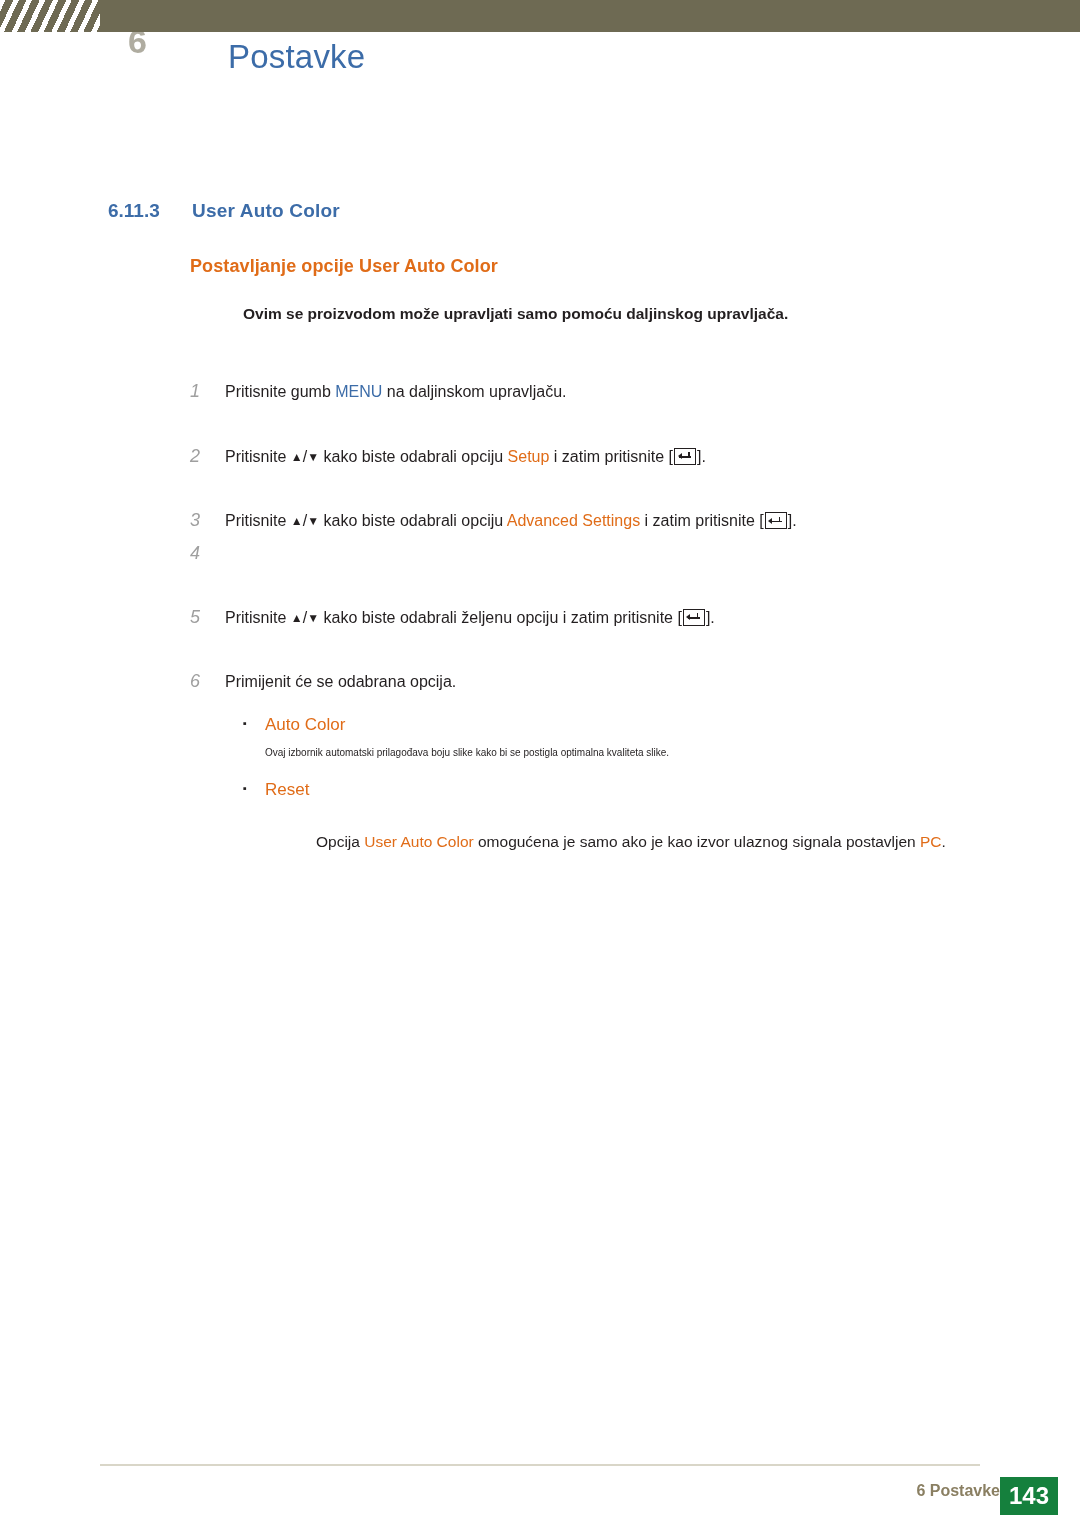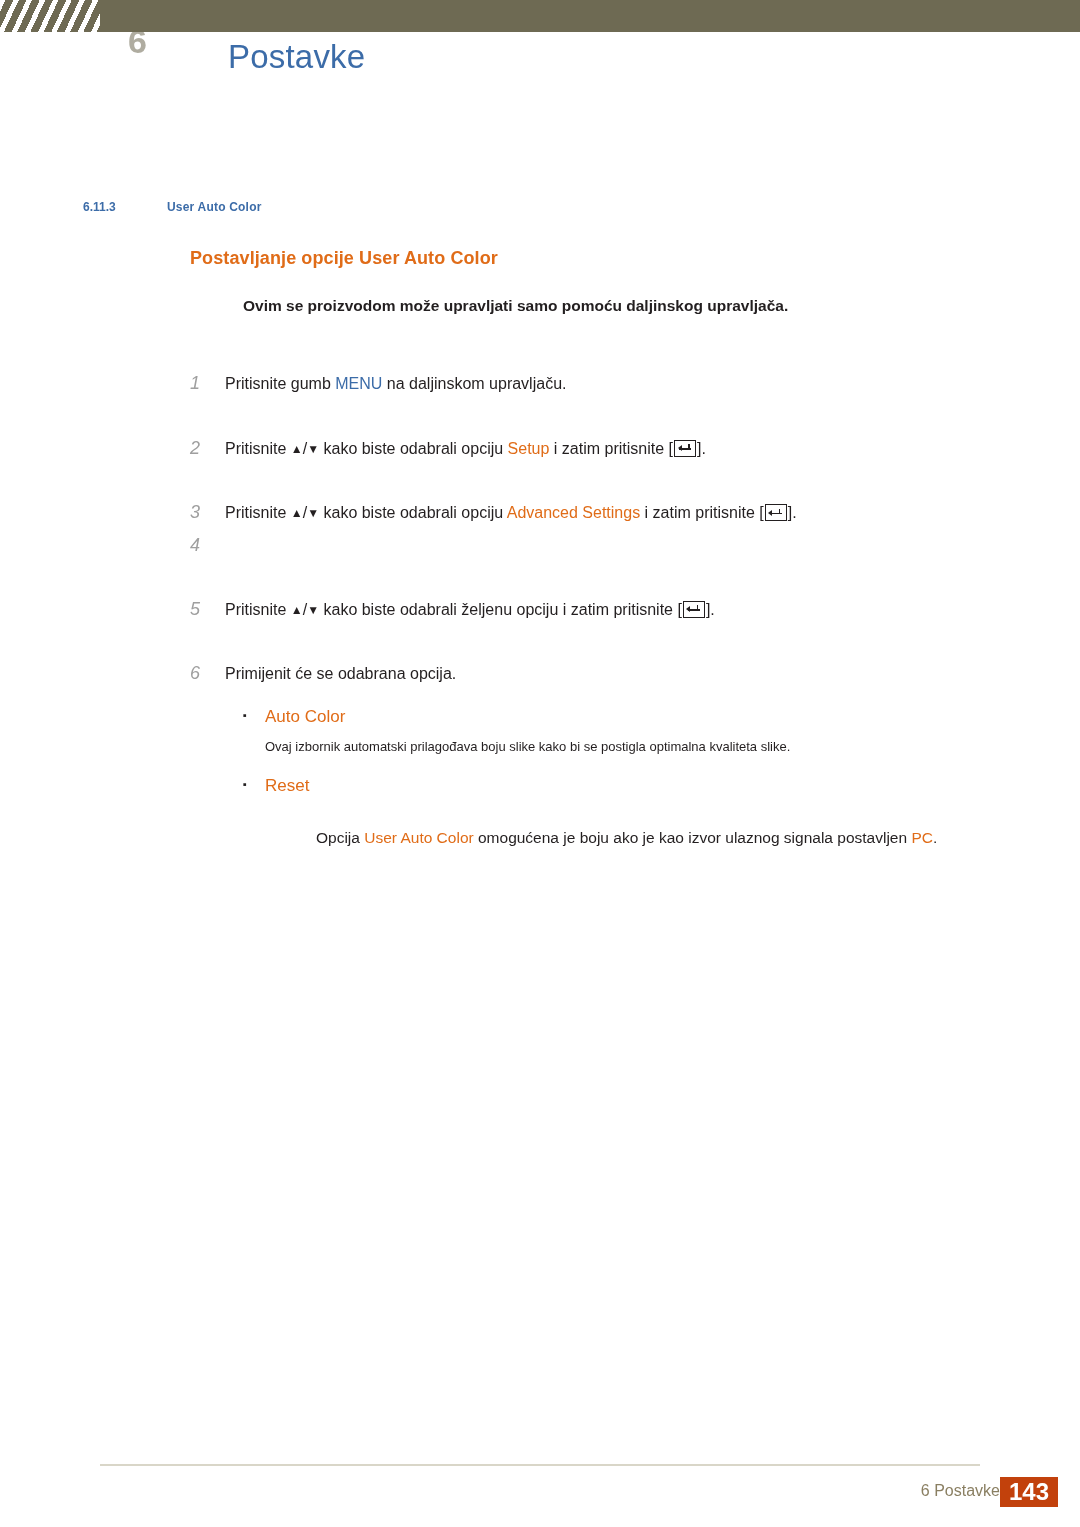--- a/index.html
+++ b/index.html
@@ -56,22 +56,22 @@
   }
 
   
   .content {
     position: absolute;
     top: 200px;
     left: 0;
     width: 1080px;
   }
   .section-number-row {
-    margin-left: 83px;
-    font-size: 12px;
+    margin-left: 108px;
+    font-size: 19px;
     font-weight: bold;
     color: #3c6ca8;
     display: flex;
     align-items: baseline;
   }
   .section-number {
     width: 84px;
   }
   .section-title {
     letter-spacing: 0.2px;
@@ -179,21 +179,21 @@
     color: #231f20;
     transform: translateY(-3px);
   }
   .bullet-label {
     color: #e06c18;
     font-weight: normal;
   }
   .bullet-body {
     margin-left: 265px;
     margin-top: 12px;
-    font-size: 13px;
+    font-size: 10px;
     color: #231f20;
   }
 
   .footnote {
     margin-left: 316px;
     margin-top: 33px;
     font-size: 15.5px;
     color: #231f20;
   }
 
@@ -206,30 +206,30 @@
     height: 2px;
     background: #d9d6c8;
   }
   .footer-label {
     position: absolute;
     top: 1482px;
     left: 0;
     width: 1000px;
     text-align: right;
     font-size: 16px;
-    font-weight: normal;
+    font-weight: bold;
     color: #8a7f62;
   }
   .footer-pagebox {
     position: absolute;
     top: 1477px;
     left: 1000px;
     width: 58px;
-    height: 30px;
-    background: #c2410c;
+    height: 38px;
+    background: #15803d;
     color: #ffffff;
     font-size: 24px;
     font-weight: bold;
     display: flex;
     align-items: center;
     justify-content: center;
   }
 </style>
 </head>
 <body>
@@ -282,19 +282,19 @@
         <span class="bullet-dot">▪</span>
         <span class="bullet-label">Auto Color</span>
       </div>
       <div class="bullet-body">Ovaj izbornik automatski prilagođava boju slike kako bi se postigla optimalna kvaliteta slike.</div>
       <div class="bullet-row">
         <span class="bullet-dot">▪</span>
         <span class="bullet-label">Reset</span>
       </div>
     </div>
 
-  <div class="footnote" id="footnote"><span>Opcija </span><span class="kw-orange">User Auto Color</span><span> omogućena je boju ako je kao izvor ulaznog signala postavljen </span><span class="kw-orange">PC</span><span>.</span></div>
+  <div class="footnote" id="footnote"><span>Opcija </span><span class="kw-orange">User Auto Color</span><span> omogućena je samo ako je kao izvor ulaznog signala postavljen </span><span class="kw-orange">PC</span><span>.</span></div>
 
 </div>
 
 <div class="footer-rule"></div>
 <div class="footer-label">6 Postavke</div>
 <div class="footer-pagebox">143</div>
 
 </body></html>

